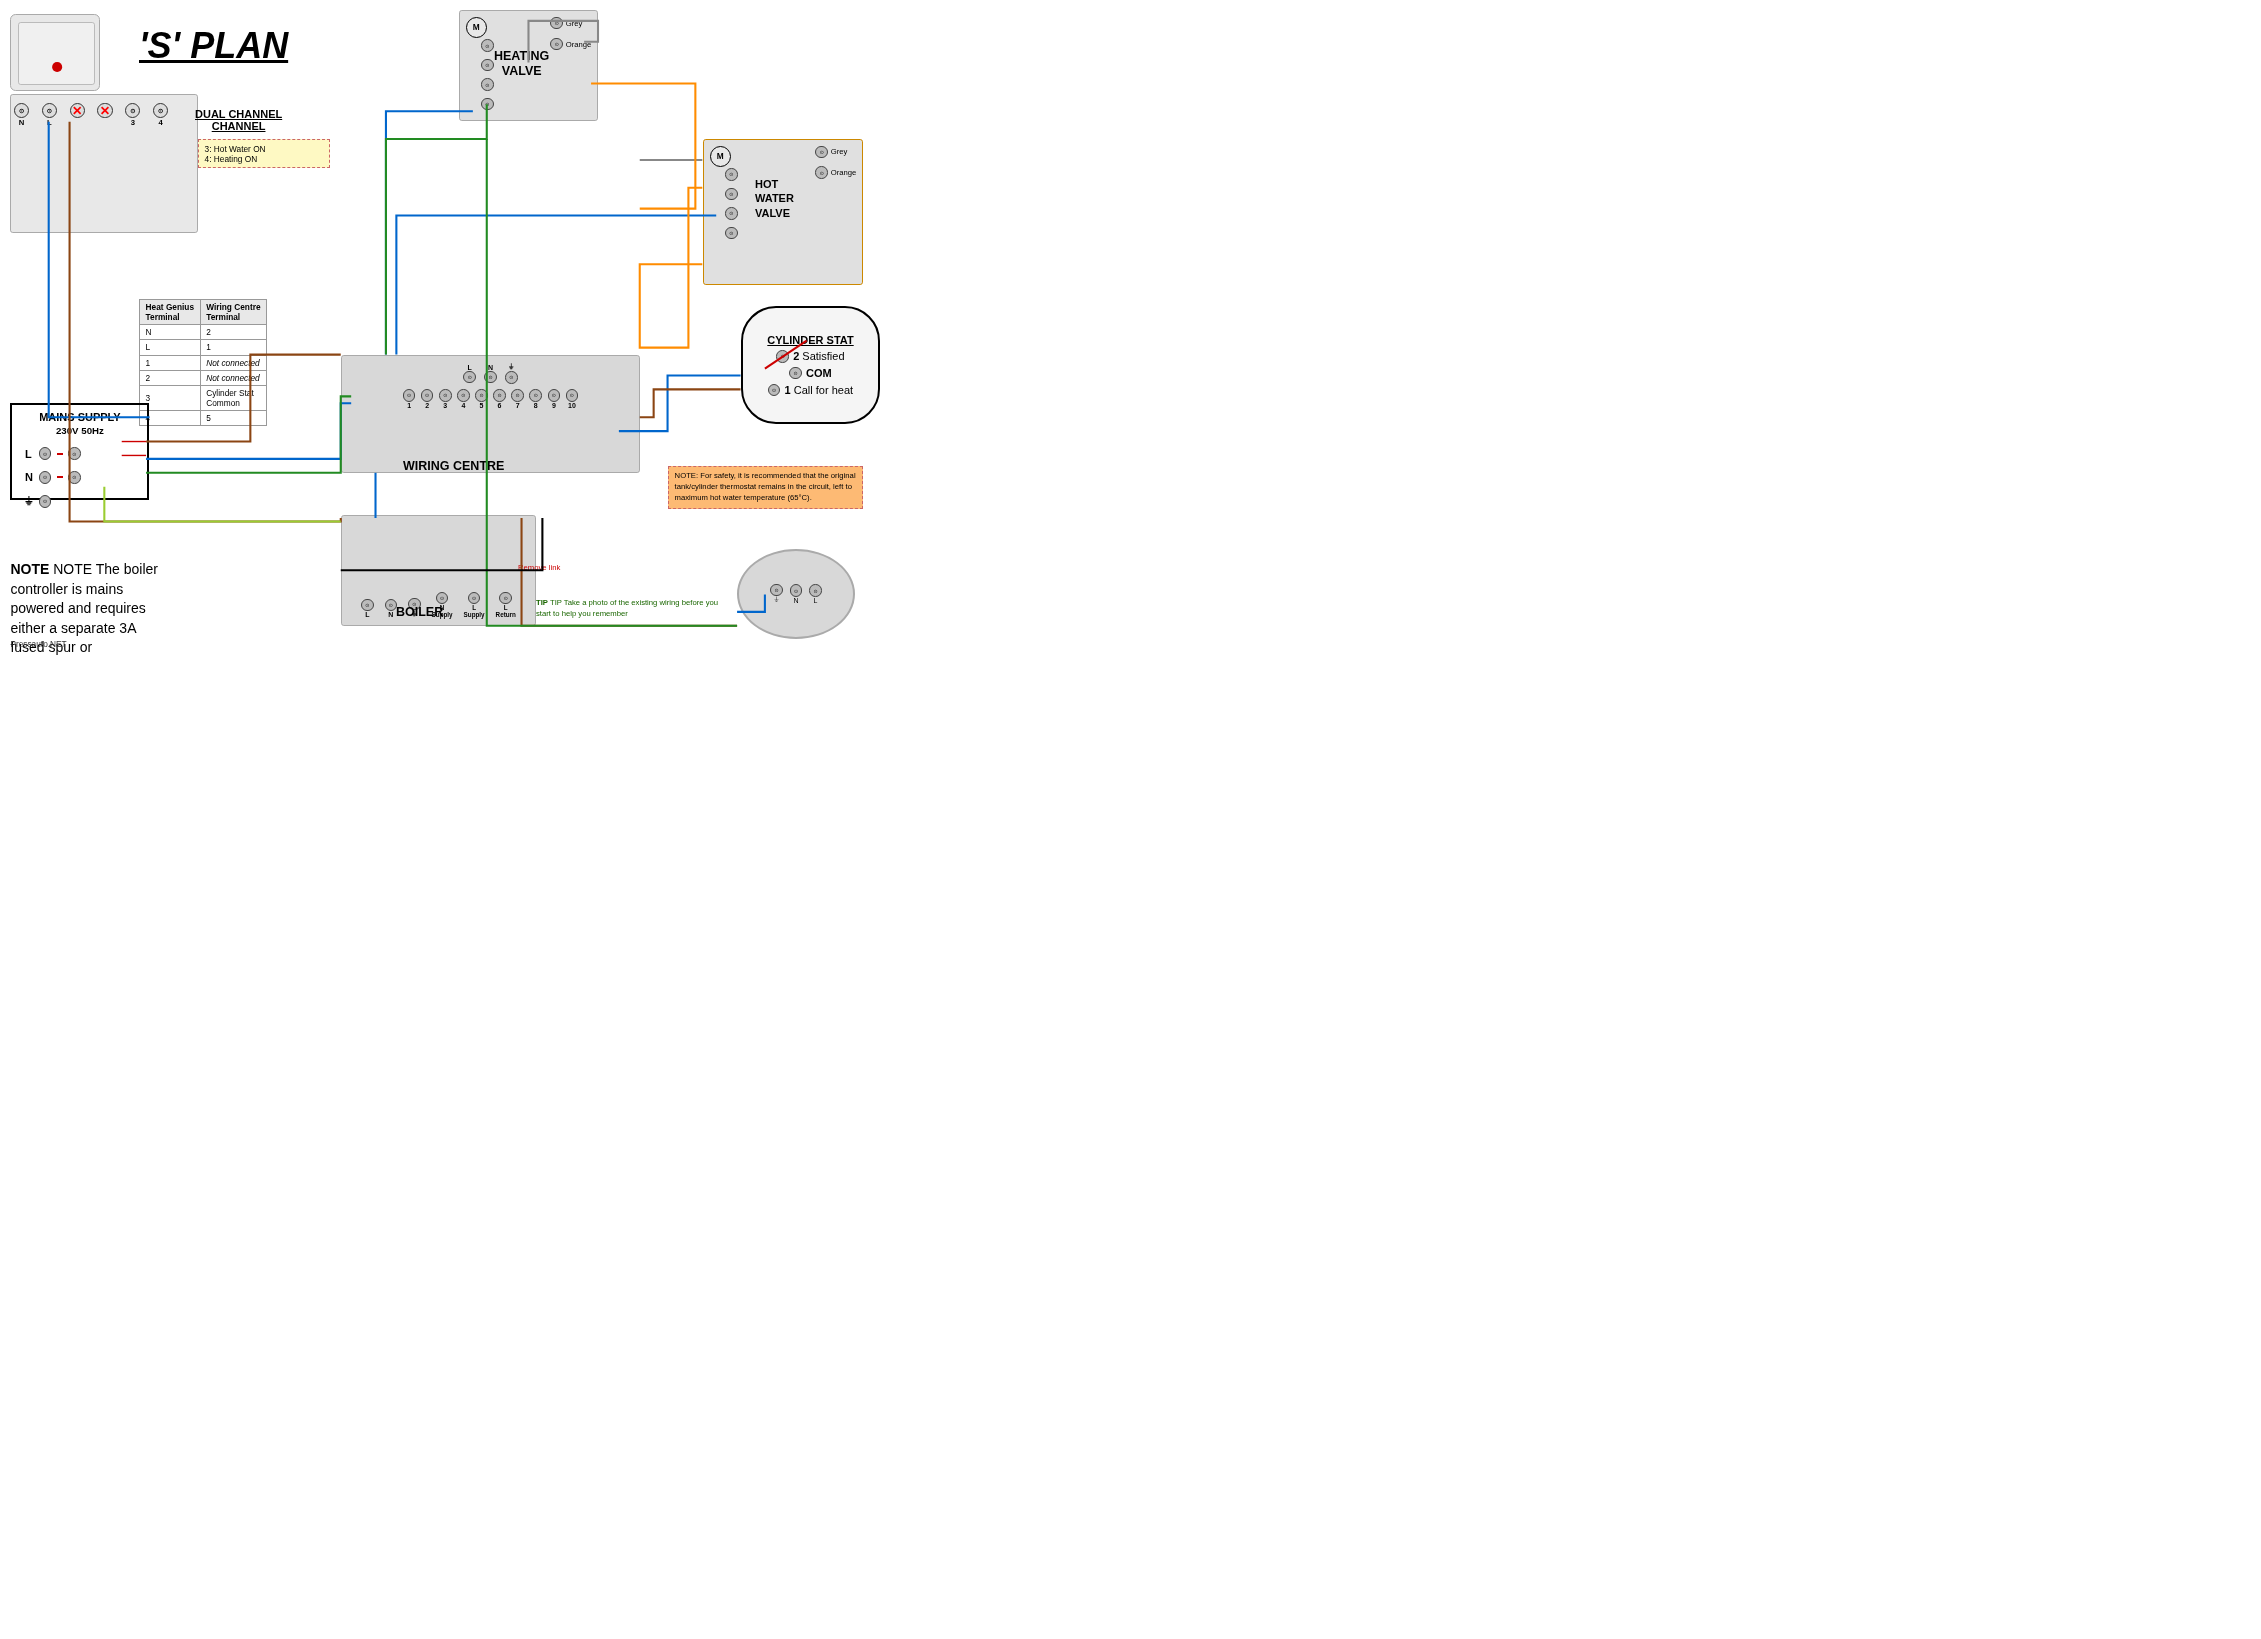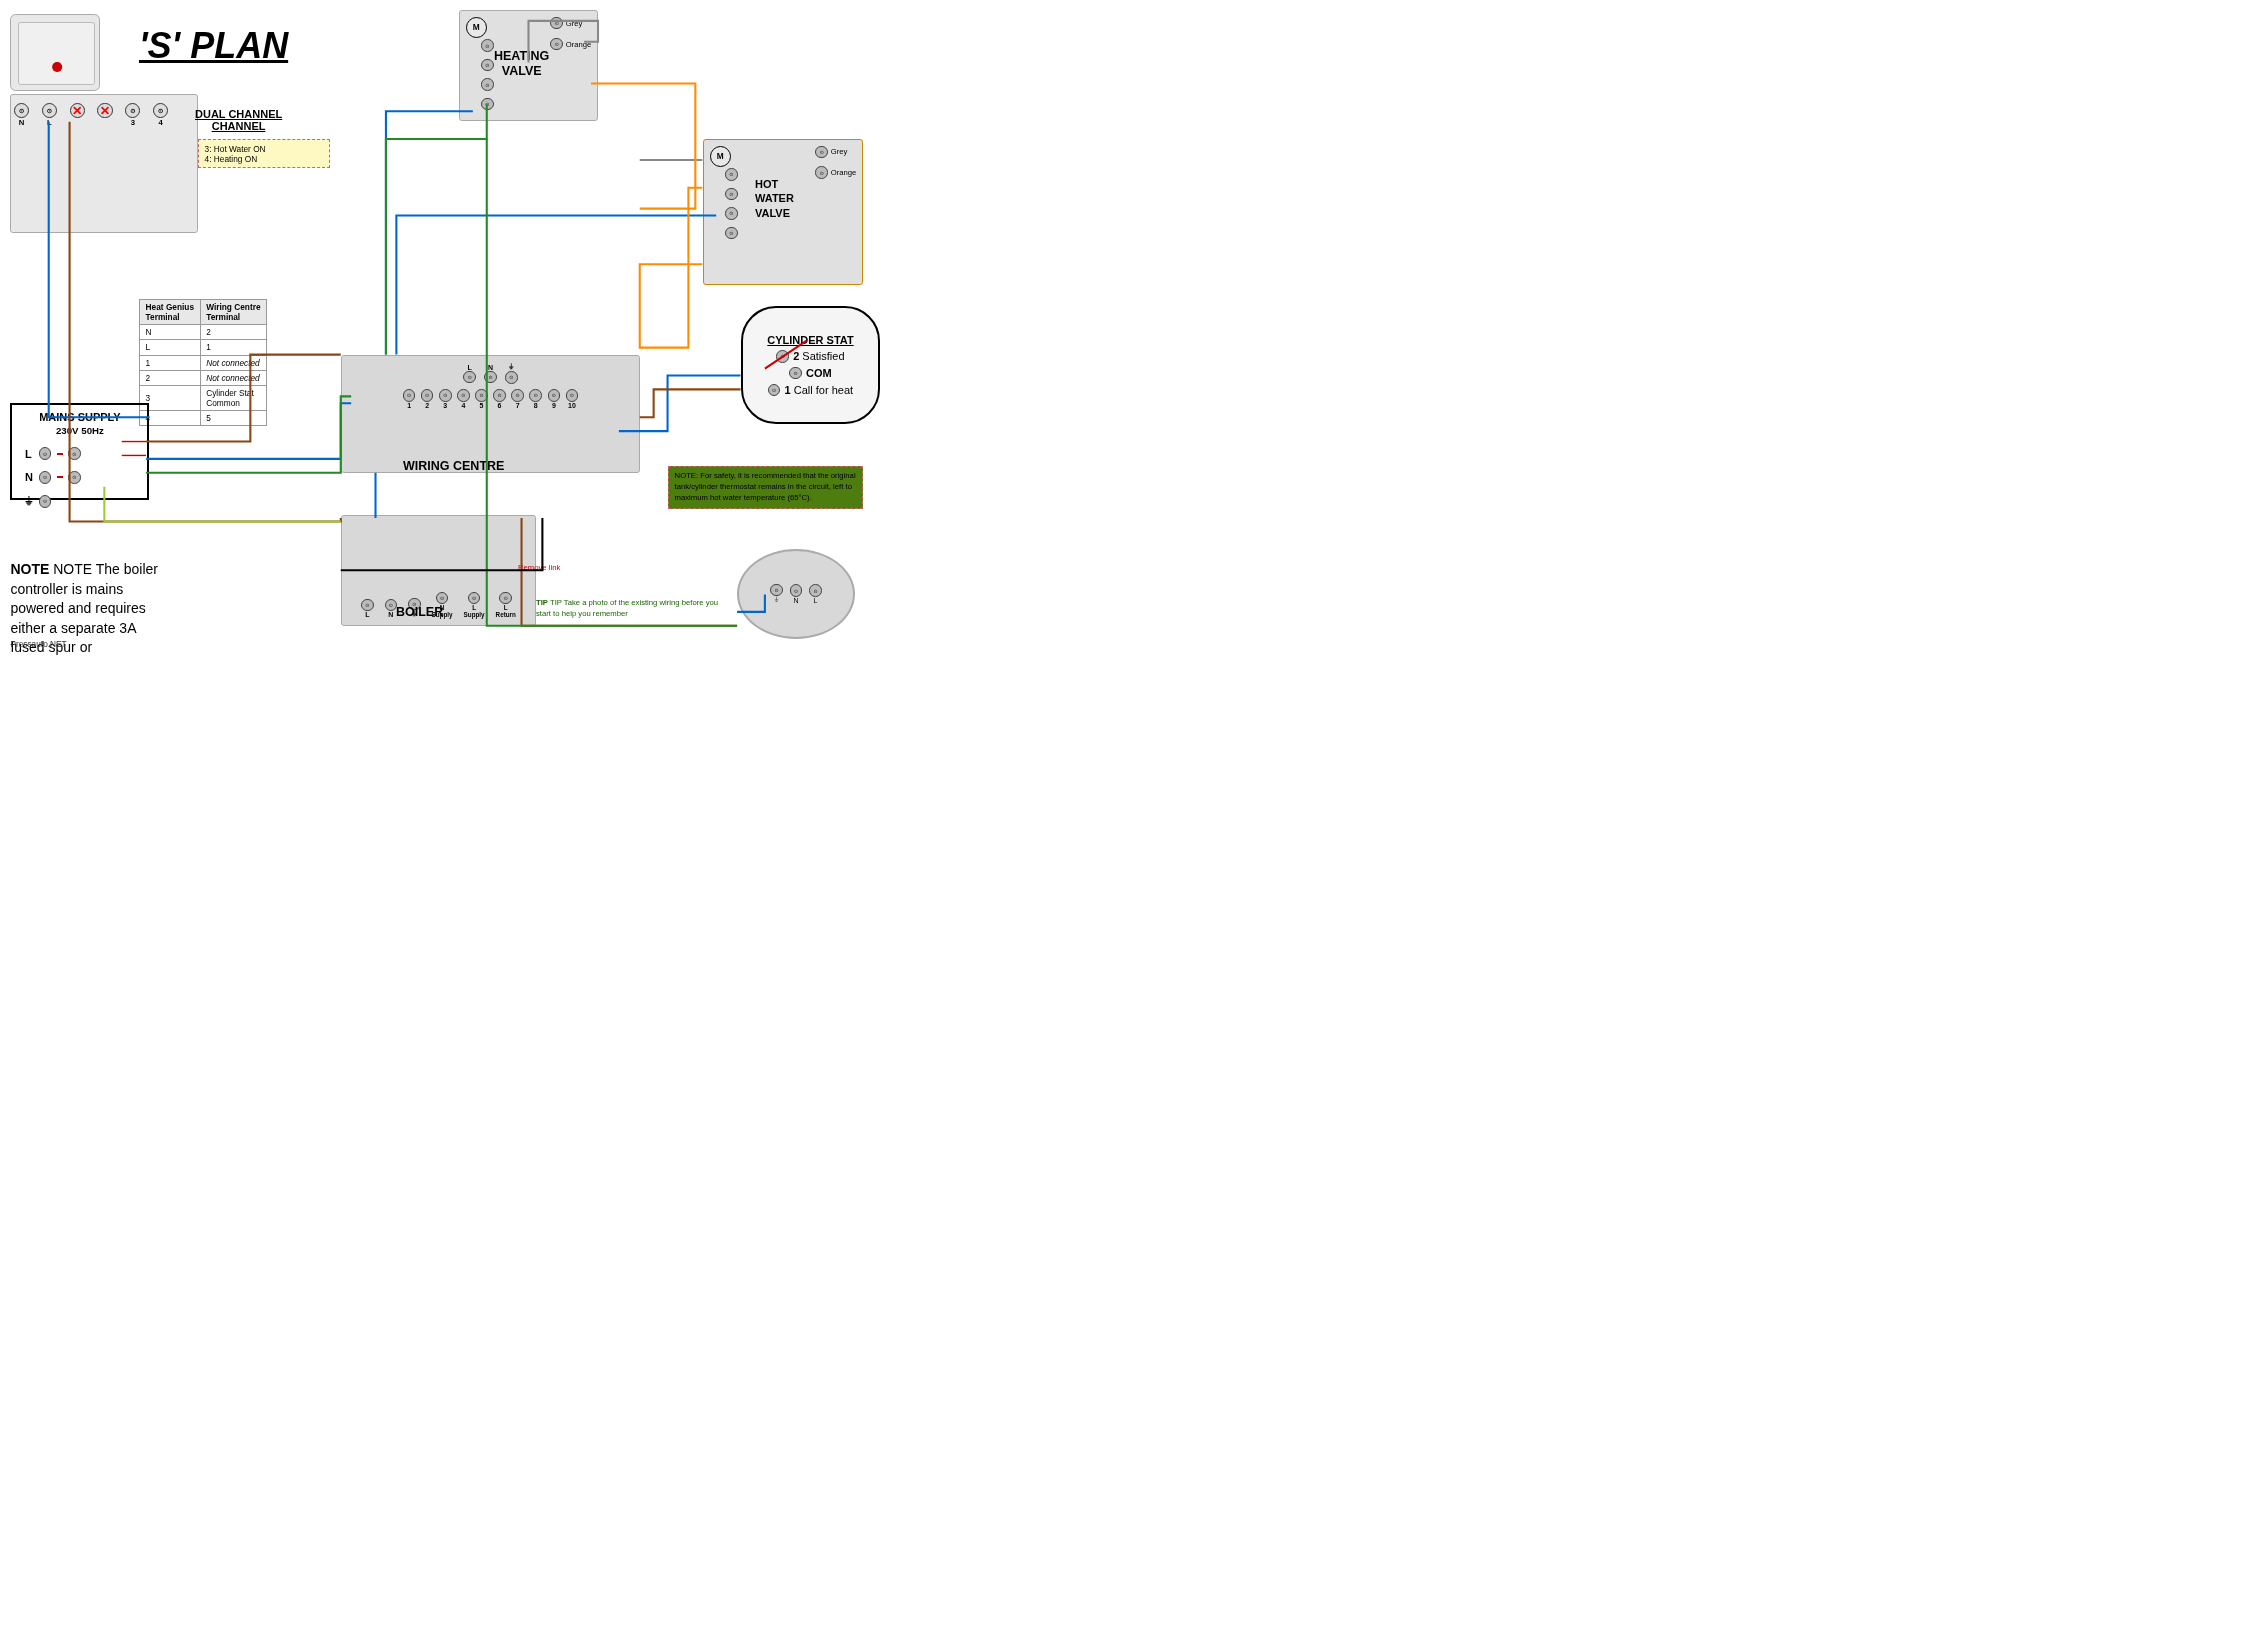--- a/index.html
+++ b/index.html
@@ -297,21 +297,21 @@
 
     
     .note-box {
       position: absolute;
       top: 466px;
       left: 668px;
       width: 195px;
       border: 0.7px dashed #cc6666;
       padding: 4.2px 5.6px;
       font-size: 7.7px;
-      background: #4d7c0f;
+      background: #fdba74;
       line-height: 1.4;
     }
 
     
     .bottom-note {
       position: absolute;
       top: 560px;
       left: 10.4px;
       width: 153px;
       font-size: 14px;

